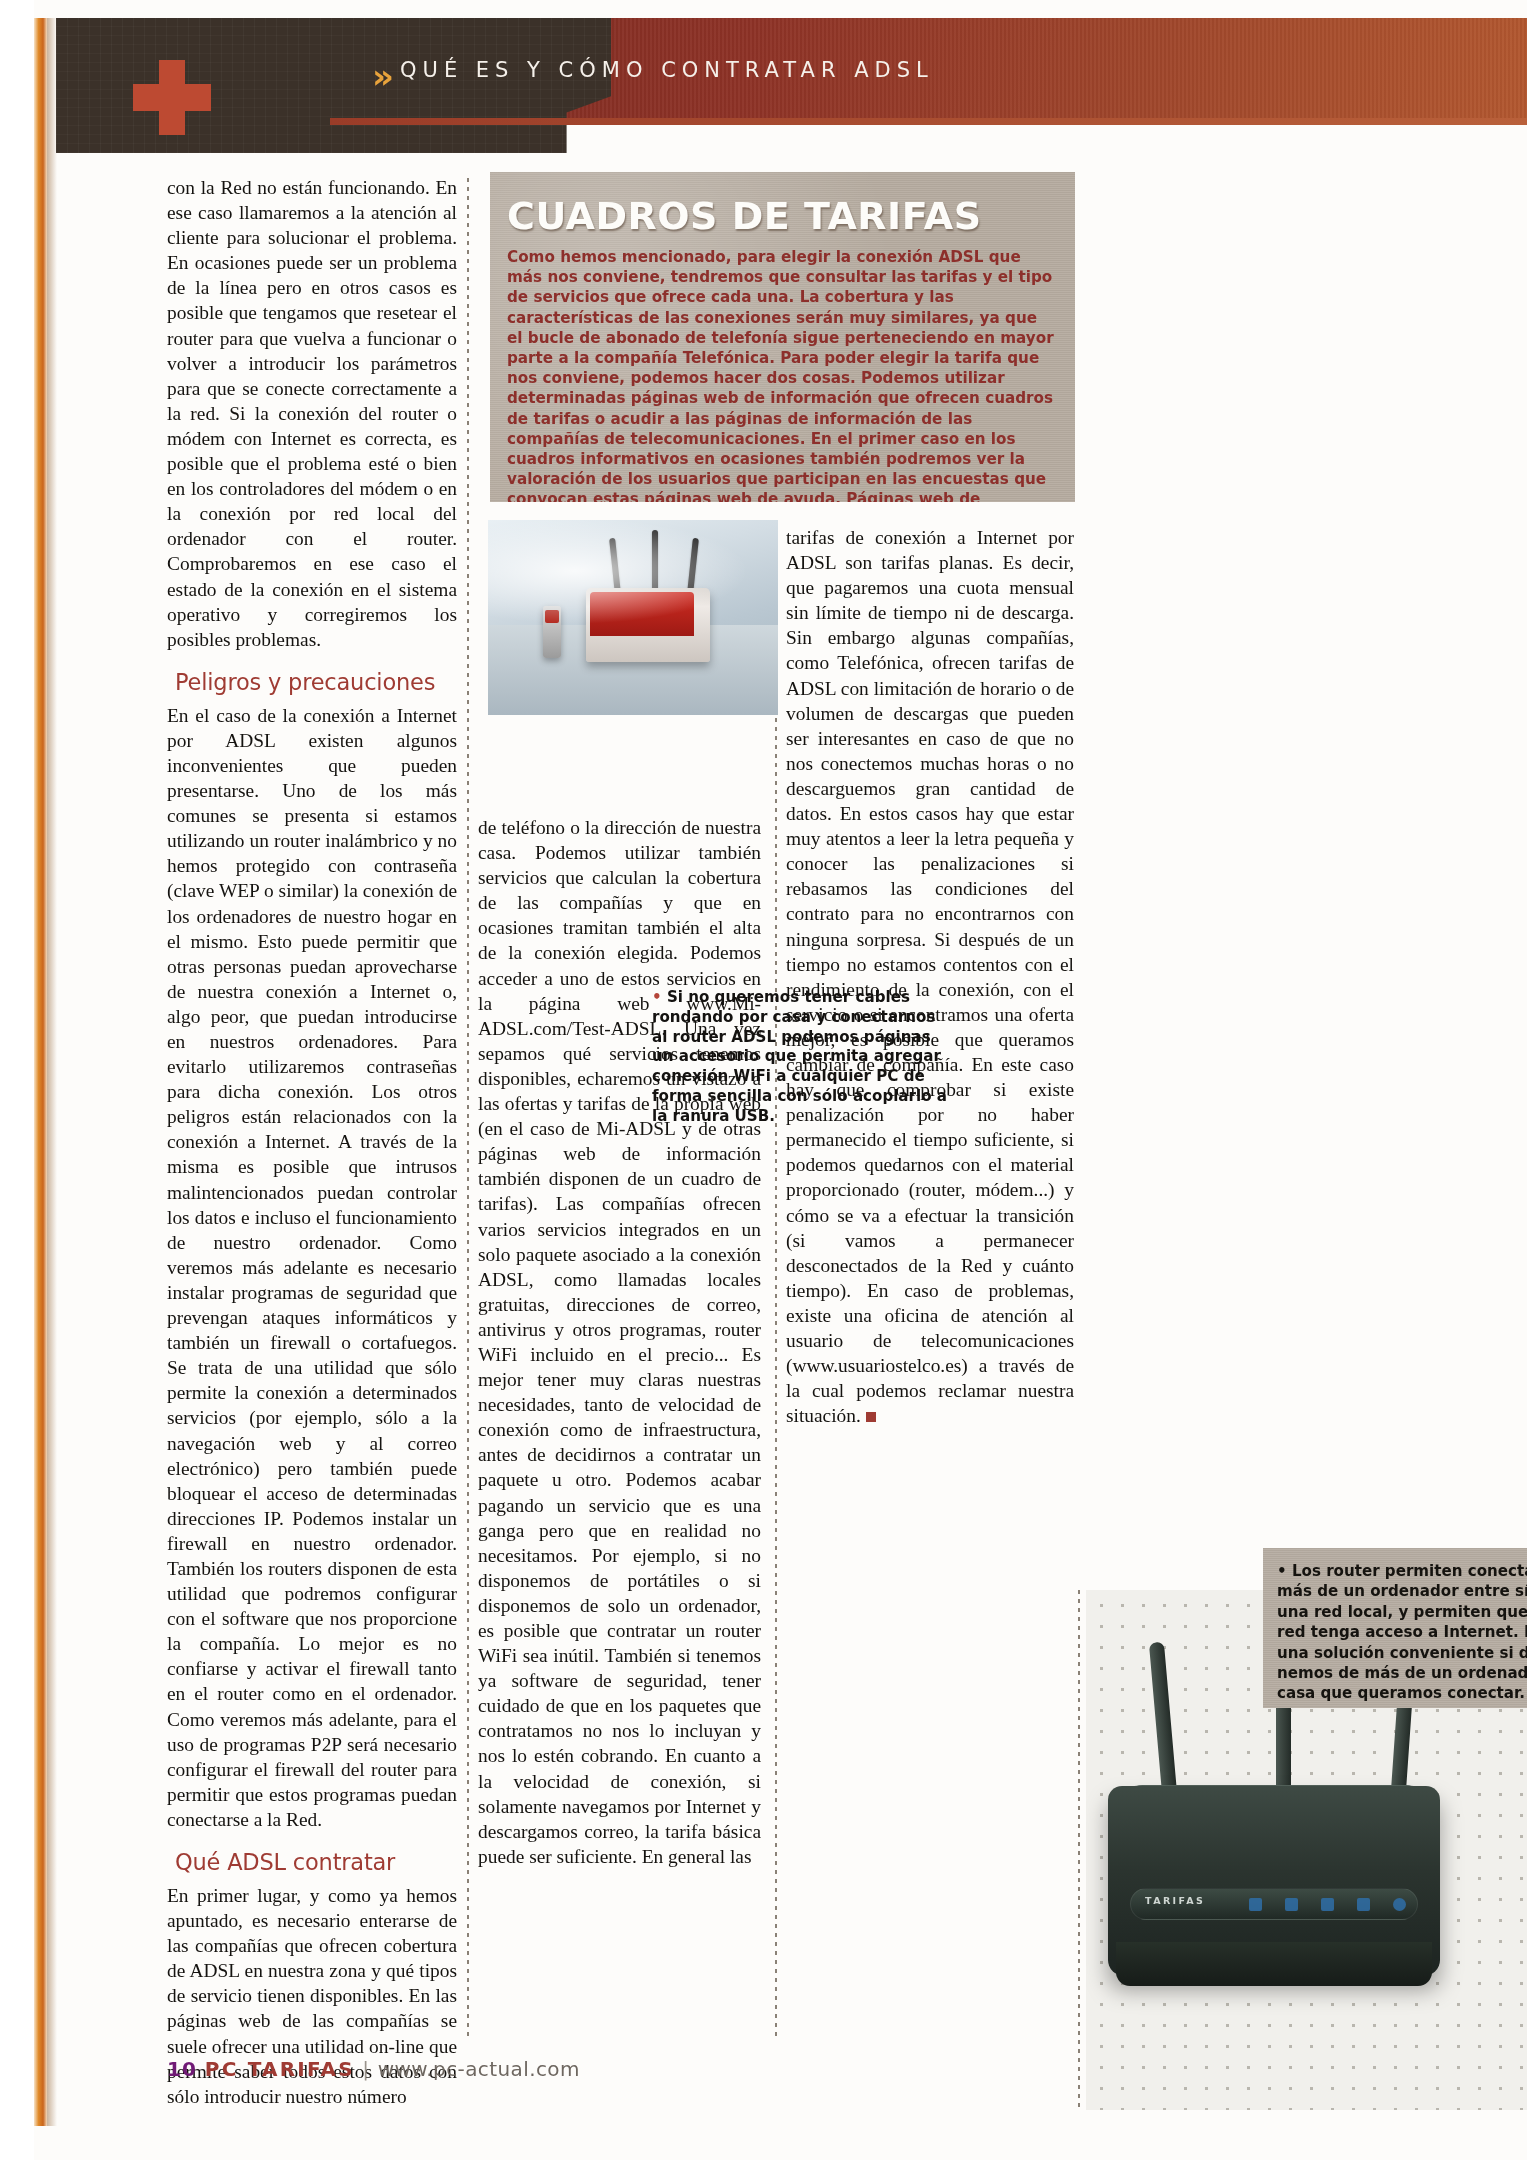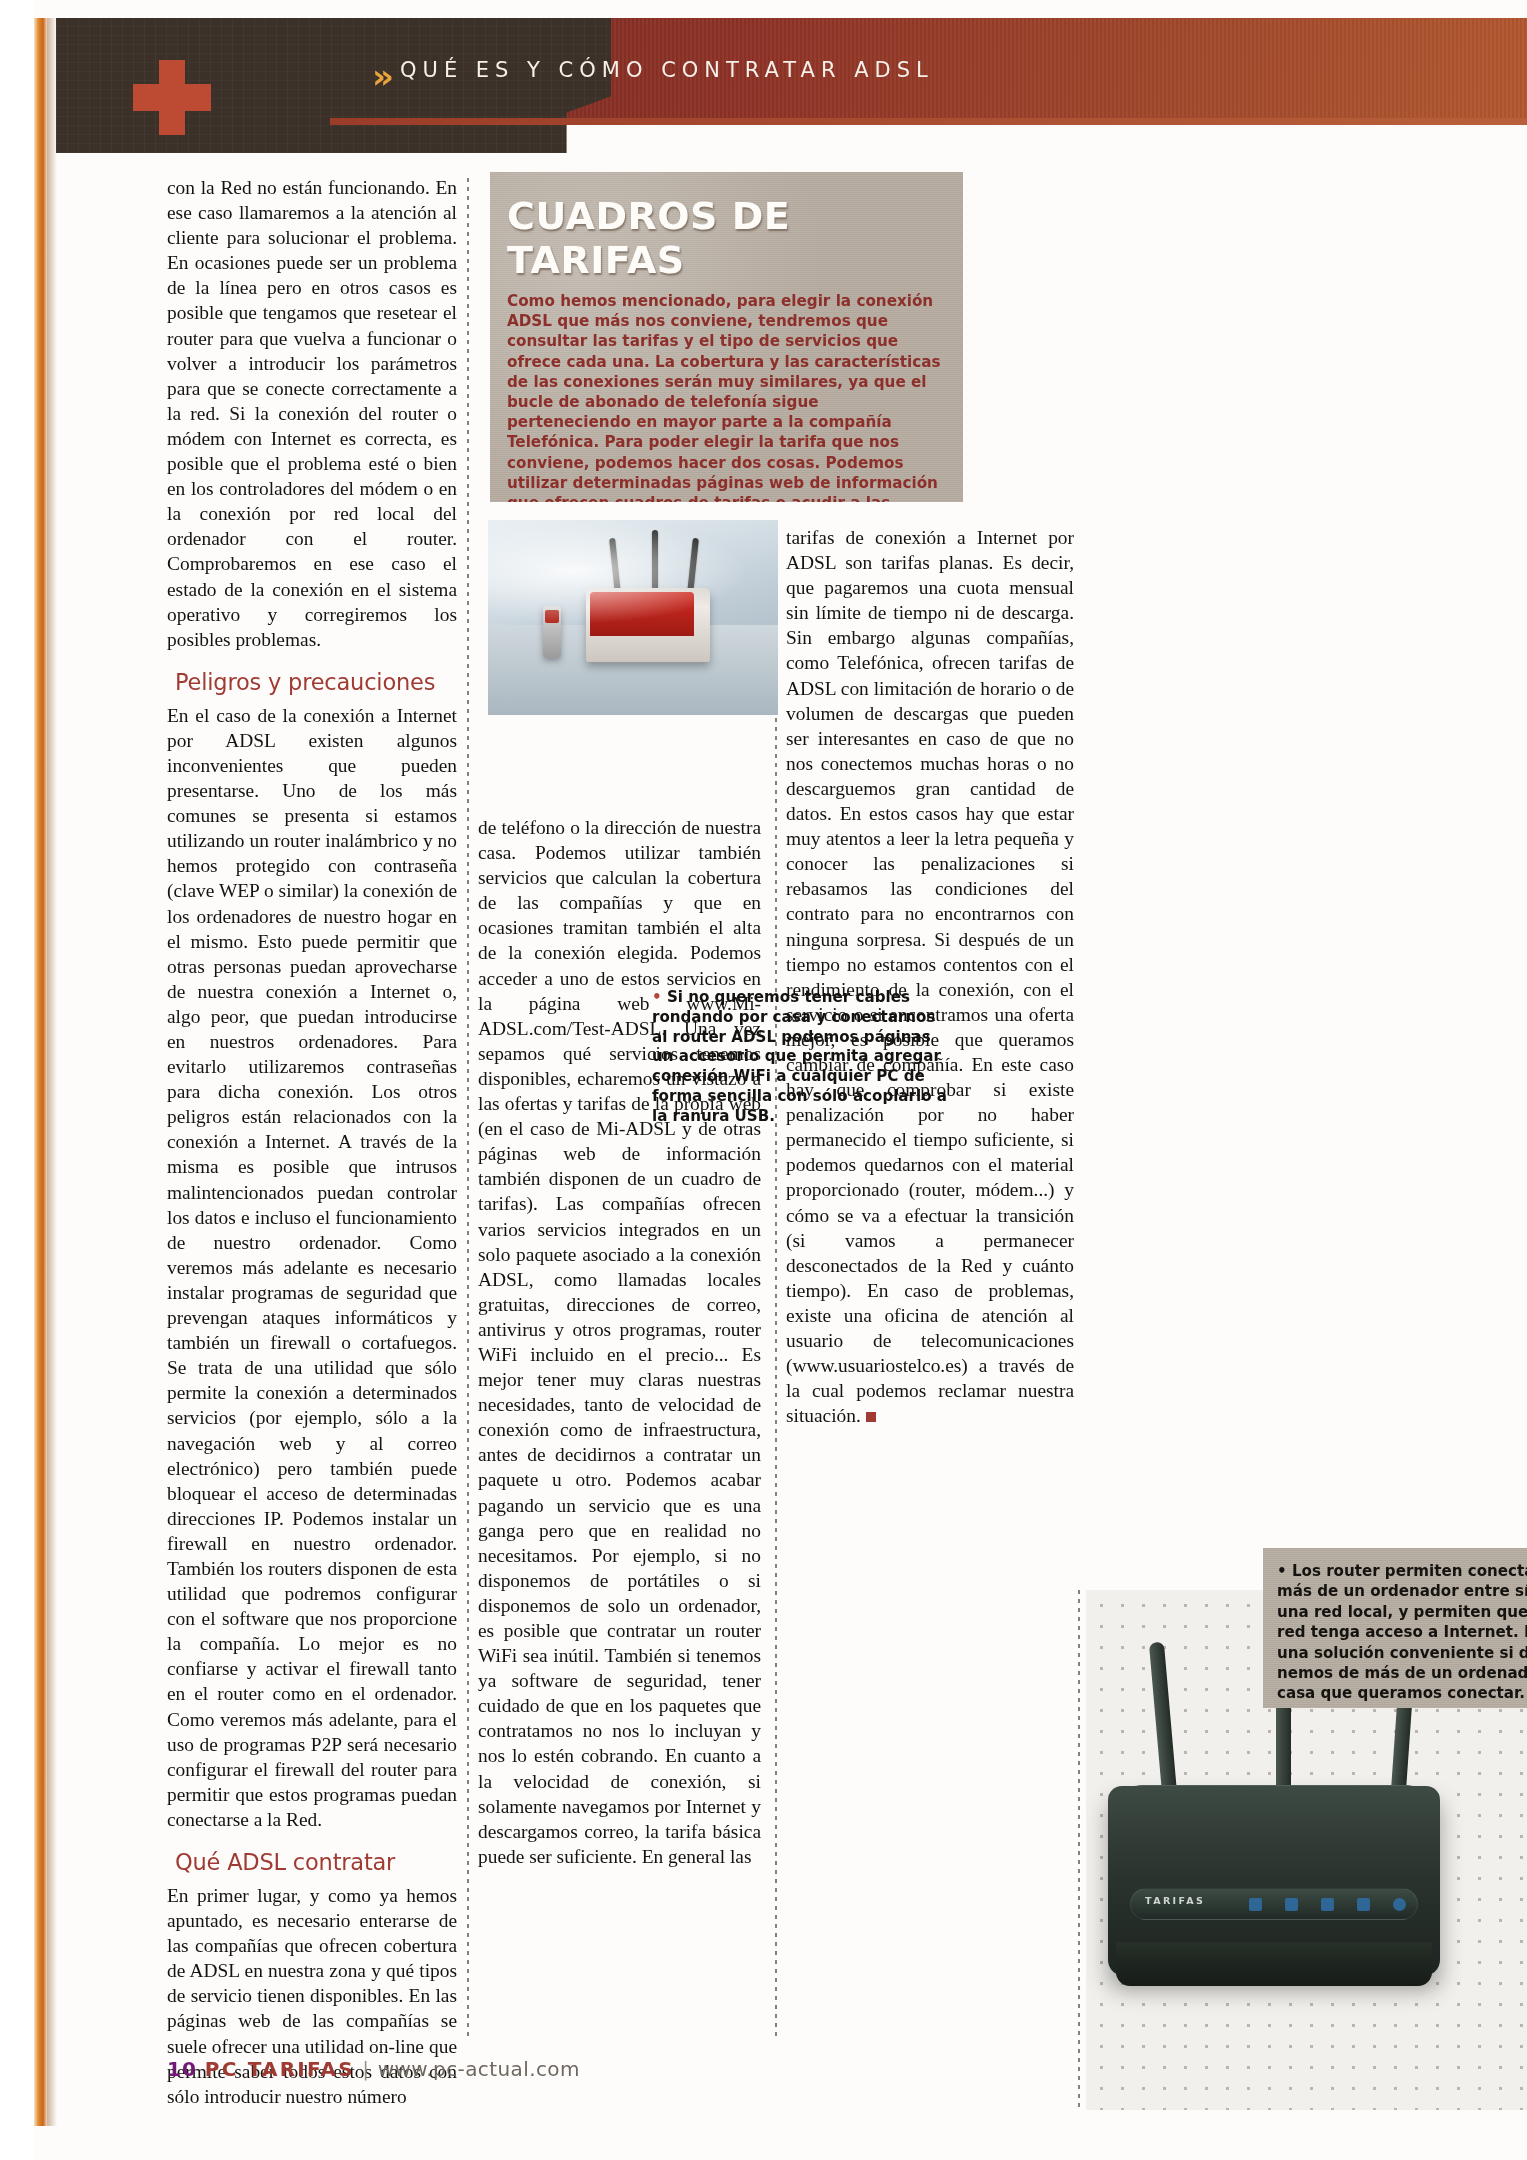--- a/index.html
+++ b/index.html
@@ -102,21 +102,21 @@
 
   
   .vrule {
     position:absolute; width:2px; z-index:2;
     background-image: linear-gradient(to bottom, #8a8176 0 4px, transparent 4px 9px);
     background-size: 2px 9px;
   }
 
   
   #tarifas {
-    position:absolute; left:490px; top:172px; width:473px; height:330px;
+    position:absolute; left:490px; top:172px; width:585px; height:330px;
     background: #b6aca0;
     z-index:4; overflow:hidden;
   }
   #tarifas:before{
     content:""; position:absolute; inset:0;
     background:
       radial-gradient(circle at 20% 30%, rgba(255,255,255,.20), transparent 55%),
       repeating-linear-gradient(0deg, rgba(255,255,255,.05) 0 1px, rgba(0,0,0,.035) 1px 2px);
   }
   .tar-title {

